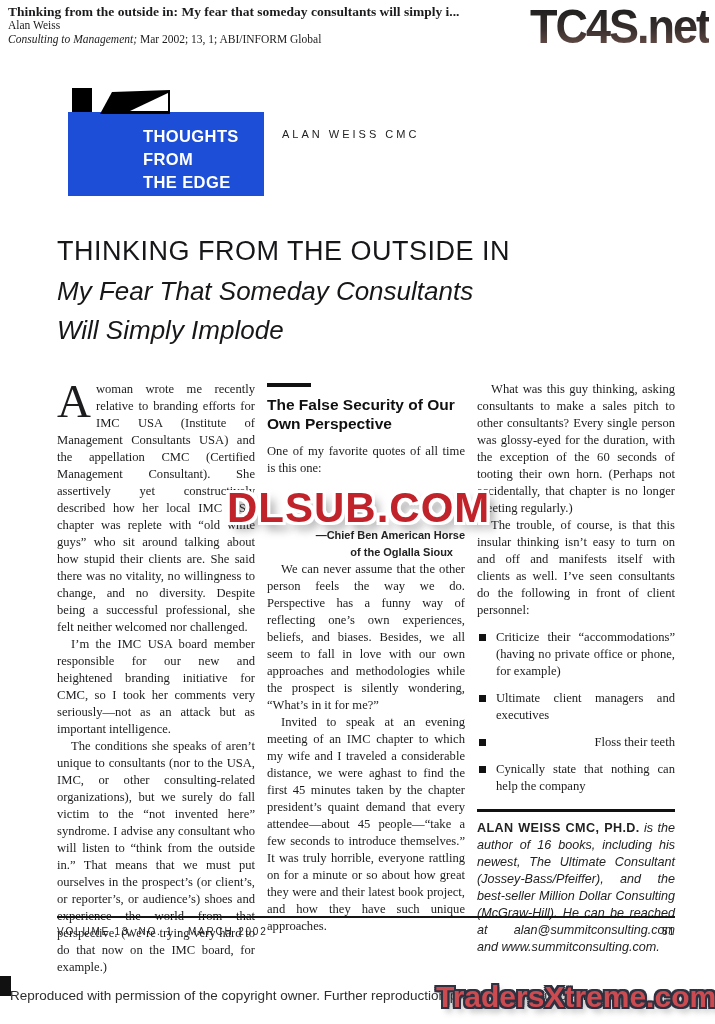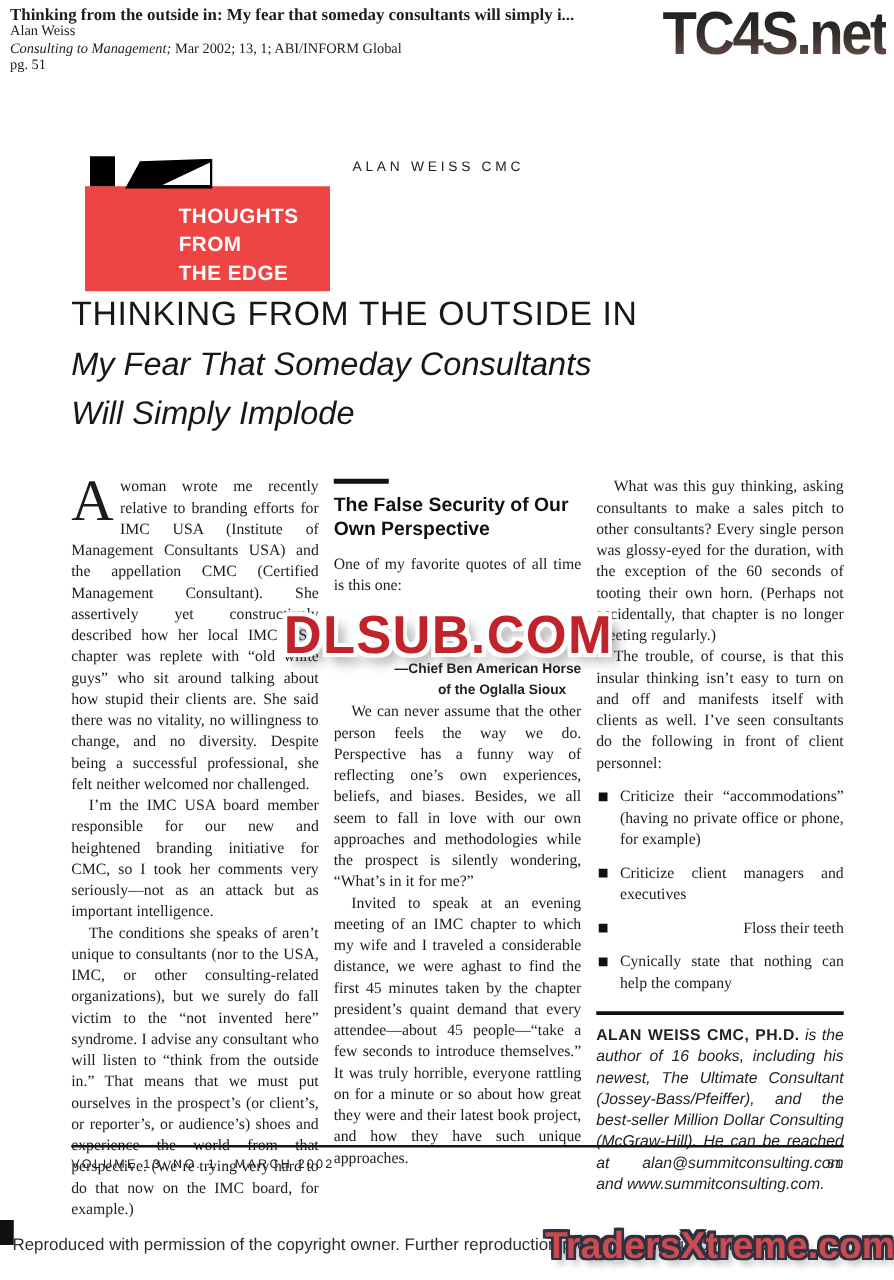--- a/index.html
+++ b/index.html
@@ -22,21 +22,21 @@
     font-weight:bold;font-size:42px;letter-spacing:1px;color:#c1232b;white-space:nowrap;
     text-shadow:-3px -3px 0 #fff,3px -3px 0 #fff,-3px 3px 0 #fff,3px 3px 0 #fff,
       0 -3px 0 #fff,0 3px 0 #fff,-3px 0 0 #fff,3px 0 0 #fff,6px 7px 9px rgba(70,70,70,.6);
     transform:scaleY(1.02);z-index:5;}
   .wm-traders{position:absolute;left:436px;top:980px;font-family:"Liberation Sans",sans-serif;
     font-weight:bold;font-size:30px;color:#cb4b51;white-space:nowrap;z-index:5;
     text-shadow:-2px -2px 0 #2f3140,2px -2px 0 #2f3140,-2px 2px 0 #2f3140,2px 2px 0 #2f3140,
       0 -2px 0 #2f3140,0 2px 0 #2f3140,-2px 0 0 #2f3140,2px 0 0 #2f3140,4px 5px 6px rgba(0,0,0,.35);}
 
   
-  .masthead{position:absolute;left:68px;top:112px;width:196px;height:84px;background:#ef4444;margin-top:37px;}
+  .masthead{position:absolute;left:68px;top:112px;width:196px;height:84px;background:#1d4ed8;}
   .logo-chimney{position:absolute;left:4px;top:-24px;width:20px;height:24px;background:#000;}
   .logo-flag{position:absolute;left:32px;top:-22px;}
   .masthead-text{position:absolute;left:75px;top:13px;color:#fff;
     font-family:"Liberation Sans",sans-serif;font-weight:bold;font-size:16.5px;
     line-height:23px;letter-spacing:.4px;}
   .byline{position:absolute;left:282px;top:128px;font-family:"Liberation Sans",sans-serif;
     font-size:11px;letter-spacing:3px;color:#222;}
 
   
   .title-block{position:absolute;left:57px;top:236px;}
@@ -84,21 +84,20 @@
 </style>
 </head>
 <body>
 
 <div class="page">
 
   <div class="scan-header">
     <div class="scan-title">Thinking from the outside in:  My fear that someday consultants will simply i...</div>
     <div class="scan-sub">Alan Weiss</div>
     <div class="scan-sub"><span class="it">Consulting to Management;</span><span> Mar 2002; 13, 1; ABI/INFORM Global</span></div>
-    <div class="scan-sub">pg. 51</div>
   </div>
 
   <div class="wm-tc4s">TC4S.net</div>
 
   <div class="masthead">
     <div class="logo-chimney"></div>
     <div class="logo-flag">
       <svg width="70" height="24" viewBox="0 0 70 24">
         <polygon points="0,24 12,2 70,0 70,24" fill="#000"></polygon>
         <polygon points="30,21 68,3 68,21" fill="#fff"></polygon>
@@ -142,21 +141,21 @@
     <div class="col">
       <p class="indent">What was this guy thinking, asking consultants to make a sales pitch to other consultants? Every single person was glossy-eyed for the duration, with the exception of the 60 seconds of tooting their own horn. (Perhaps not accidentally, that chapter is no longer meeting regularly.)</p>
       <p class="indent">The trouble, of course, is that this insular thinking isn’t easy to turn on and off and manifests itself with clients as well. I’ve seen consultants do the following in front of client personnel:</p>
 
       <div class="bullet">
         <span class="bullet-square"></span>
         <p>Criticize their “accommodations” (having no private office or phone, for example)</p>
       </div>
       <div class="bullet">
         <span class="bullet-square"></span>
-        <p>Criticize client managers and executives</p>
+        <p>Ultimate client managers and executives</p>
       </div>
       <div class="bullet">
         <span class="bullet-square"></span>
         <p>Floss their teeth</p>
       </div>
       <div class="bullet">
         <span class="bullet-square"></span>
         <p>Cynically state that nothing can help the company</p>
       </div>
 

